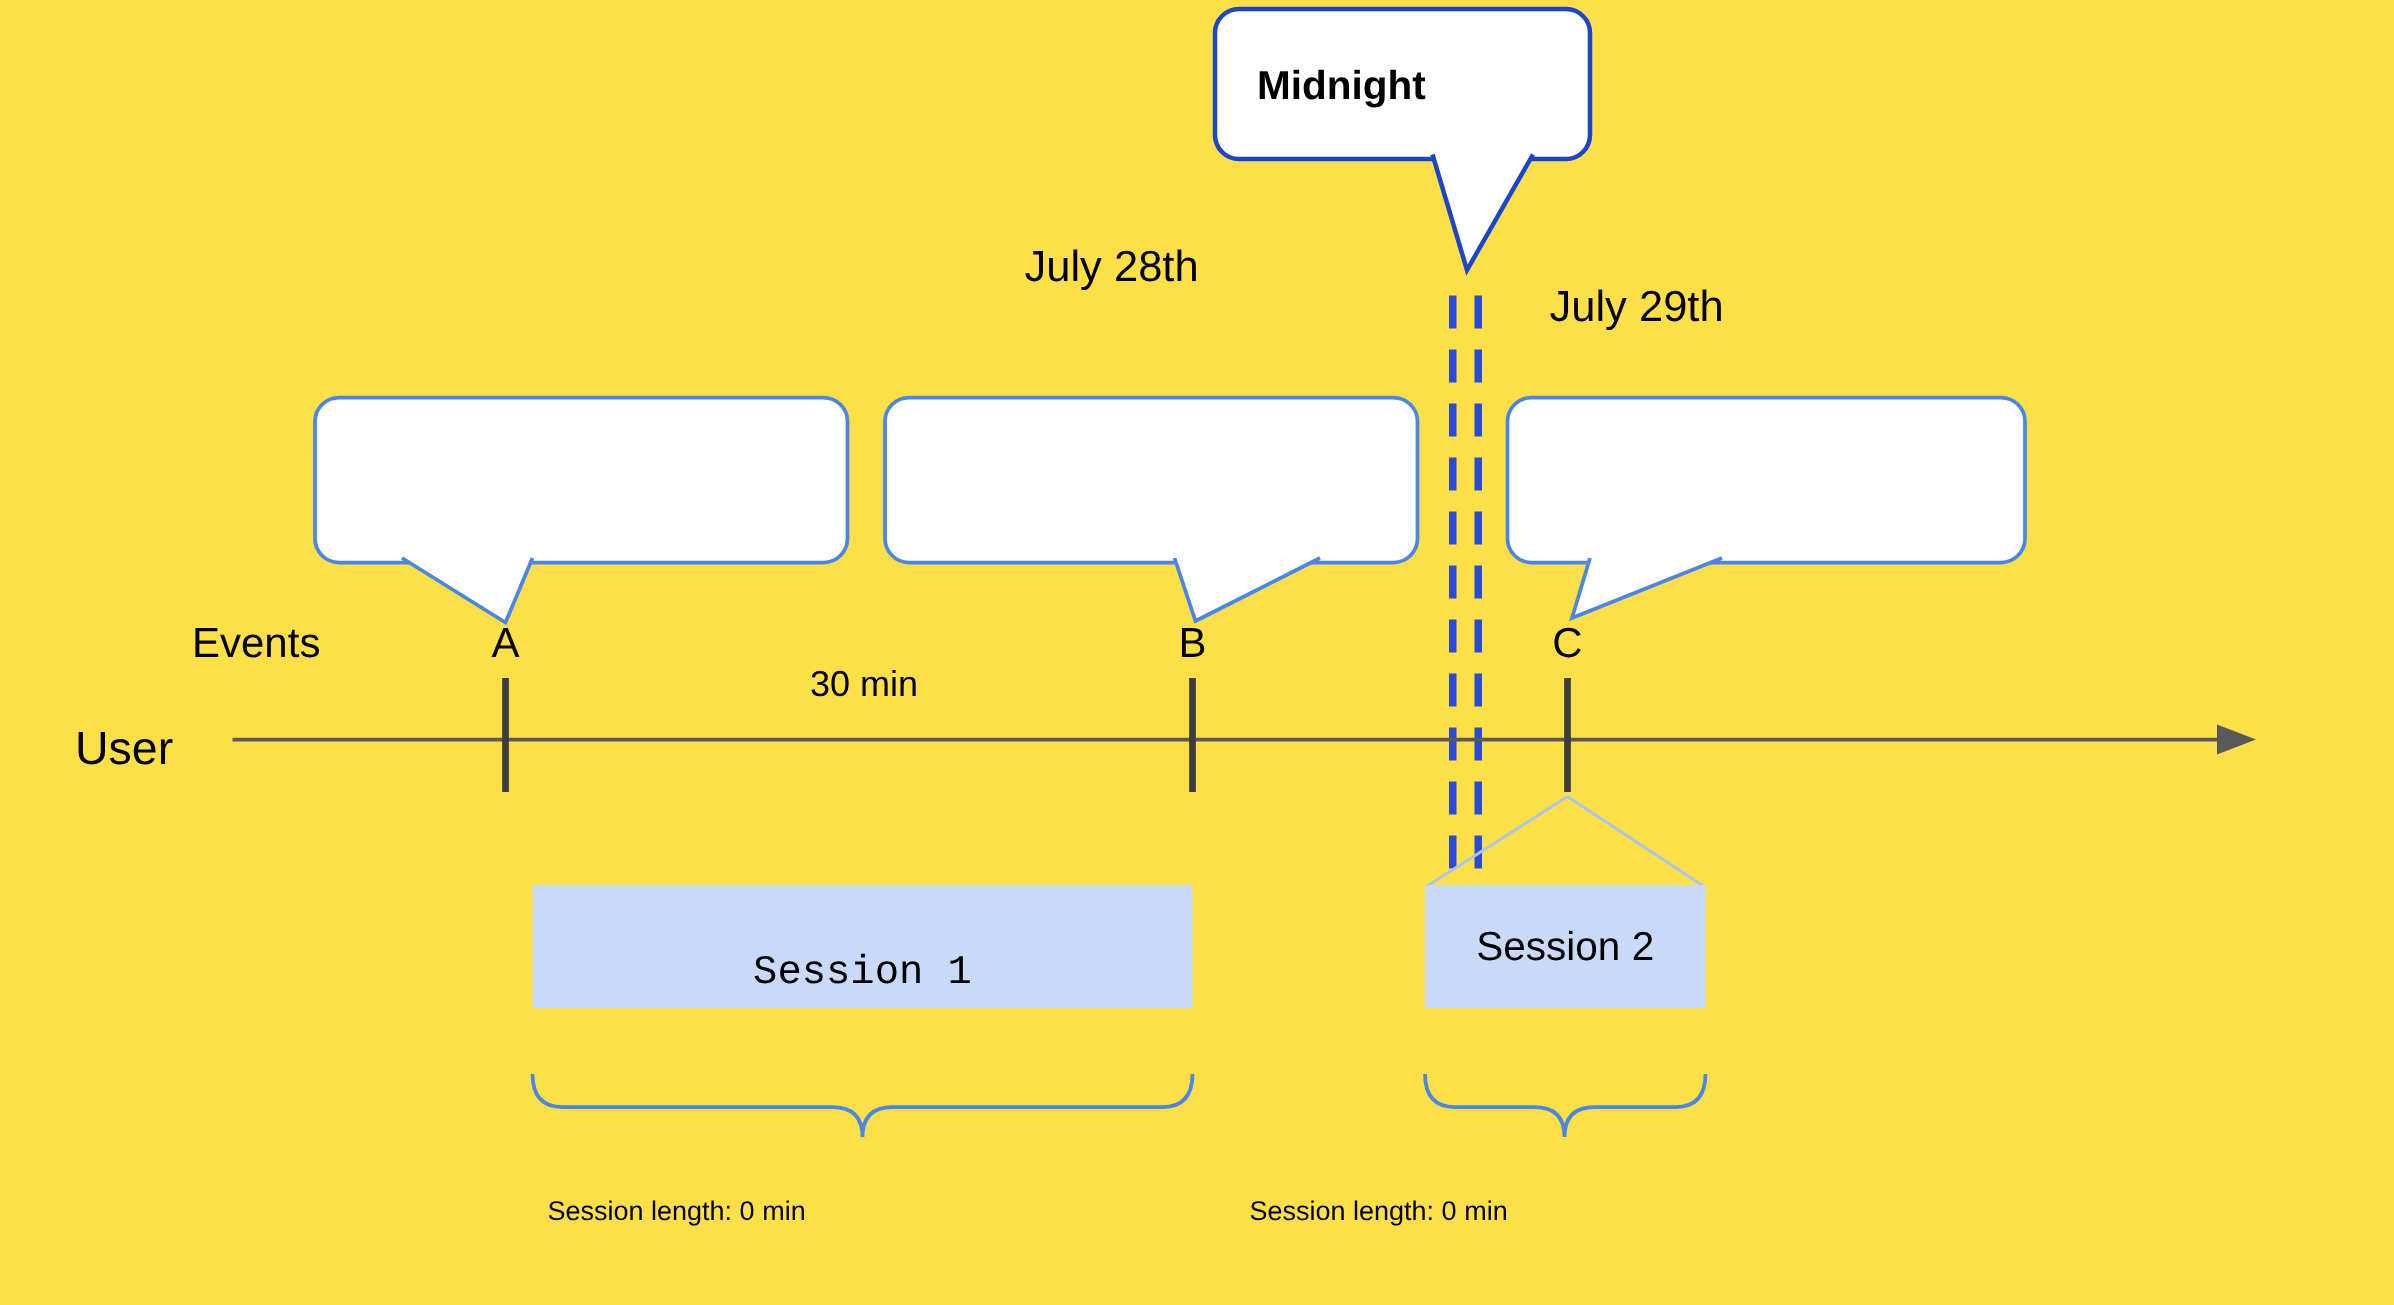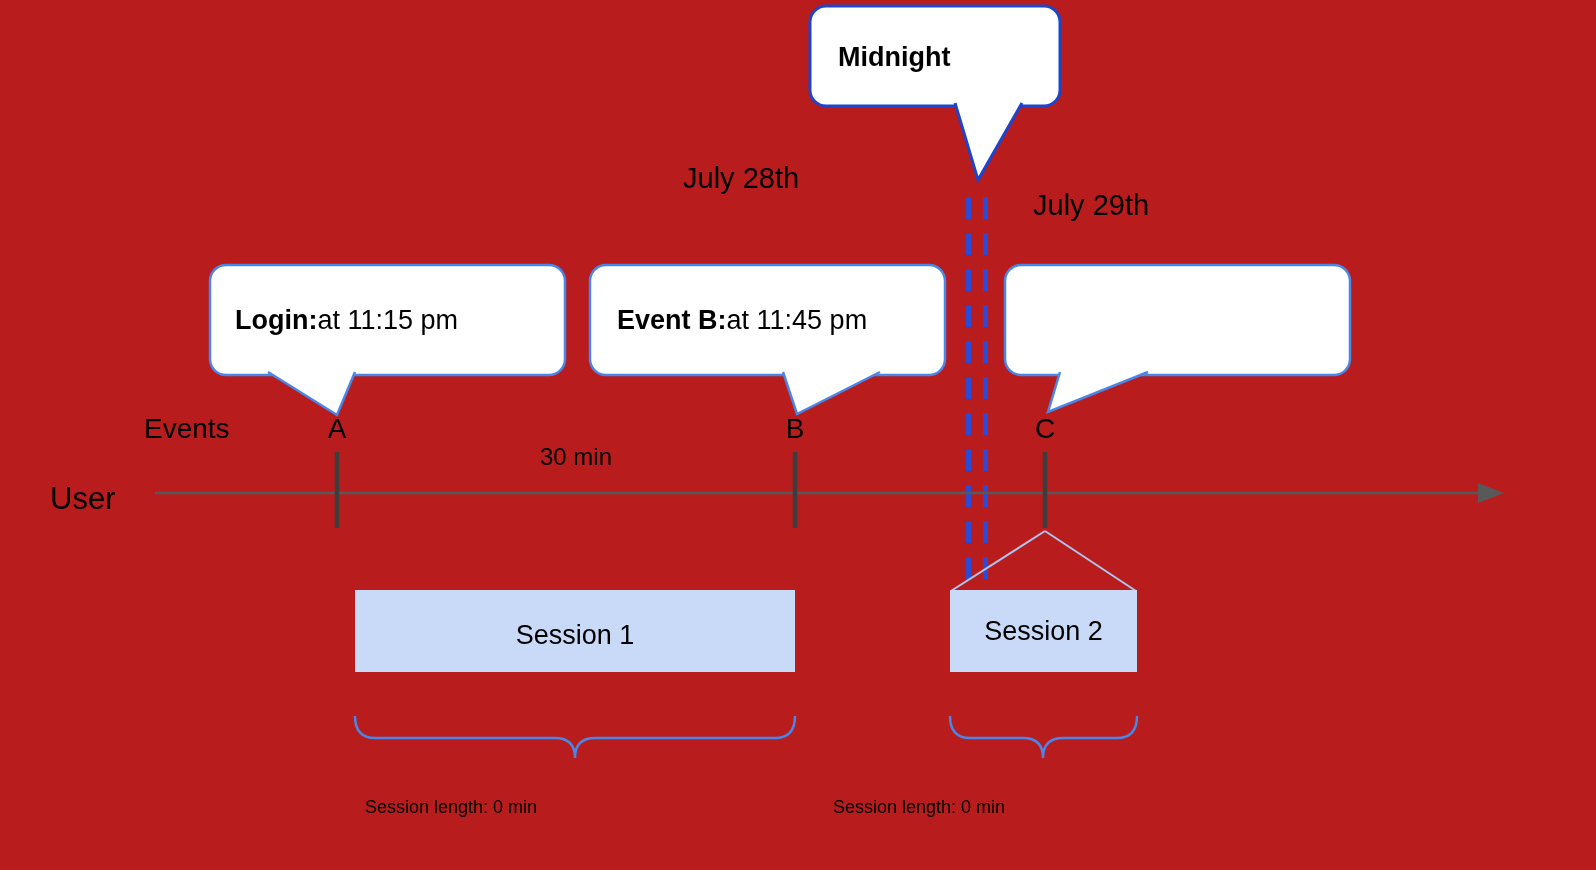--- a/index.html
+++ b/index.html
@@ -5,21 +5,21 @@
   html, body {
     margin: 0;
     padding: 0;
     background: #ffffff;
     font-family: "Liberation Sans", sans-serif;
   }
   #stage {
     position: relative;
     width: 1596px;
     height: 870px;
-    background: #b91c1c;
+    background: #fde047;
     overflow: hidden;
   }
   #diagram-svg {
     position: absolute;
     left: 0;
     top: 0;
     width: 1596px;
     height: 870px;
   }
   .txt {
@@ -86,40 +86,32 @@
 
     <rect x="1005" y="265" width="345" height="110" rx="16" stroke-width="2.5" fill="#ffffff" stroke="#4a86e8"></rect>
     <path d="M 1060 372 L 1048 412 L 1148 372" stroke-width="2.5" fill="#ffffff" stroke="#4a86e8"></path>
   </svg>
 
   <div class="txt" style="left:838px; top:42px; font-size:27px; font-weight:bold;">Midnight</div>
 
   <div class="txt date-label" style="left:683px; top:162px;">July 28th</div>
   <div class="txt date-label" style="left:1033px; top:162px;margin-top:27px;">July 29th</div>
 
-  <div class="callout-text" style="left:235px; top:265px; height:110px;">
-    <span class="b">Login:</span>
-      <span> at 11:15 pm</span>
-  </div>
-
-  <div class="callout-text" style="left:617px; top:265px; height:110px;">
-    <span class="b">Event B:</span>
-      <span> at 11:45 pm</span>
-  </div>
 
 
-  <div class="txt" style="left:144px; top:413px; font-size:28px;">Events</div>
+
+  <div class="txt" style="left:128px; top:413px; font-size:28px;">Events</div>
 
   <div class="txt marker" style="left:315px; top:413px;">A</div>
   <div class="txt marker" style="left:773px; top:413px;">B</div>
   <div class="txt marker" style="left:1023px; top:413px;">C</div>
 
   <div class="txt center" style="left:516px; top:443px; width:120px; font-size:24px;">30 min</div>
 
   <div class="txt" style="left:50px; top:481px; font-size:31px;">User</div>
 
-  <div class="session-label" style="left:355px; top:594px; width:440px; height:82px;">Session 1</div>
+  <div class="session-label" style="left:355px; top:608px; width:440px; height:82px;font-family:Liberation Mono, monospace;">Session 1</div>
   <div class="session-label" style="left:950px; top:590px; width:187px; height:82px;">Session 2</div>
 
   <div class="txt length-label" style="left:365px; top:797px;">Session length: 0 min</div>
   <div class="txt length-label" style="left:833px; top:797px;">Session length: 0 min</div>
 
 </div>
 
 </body></html>

